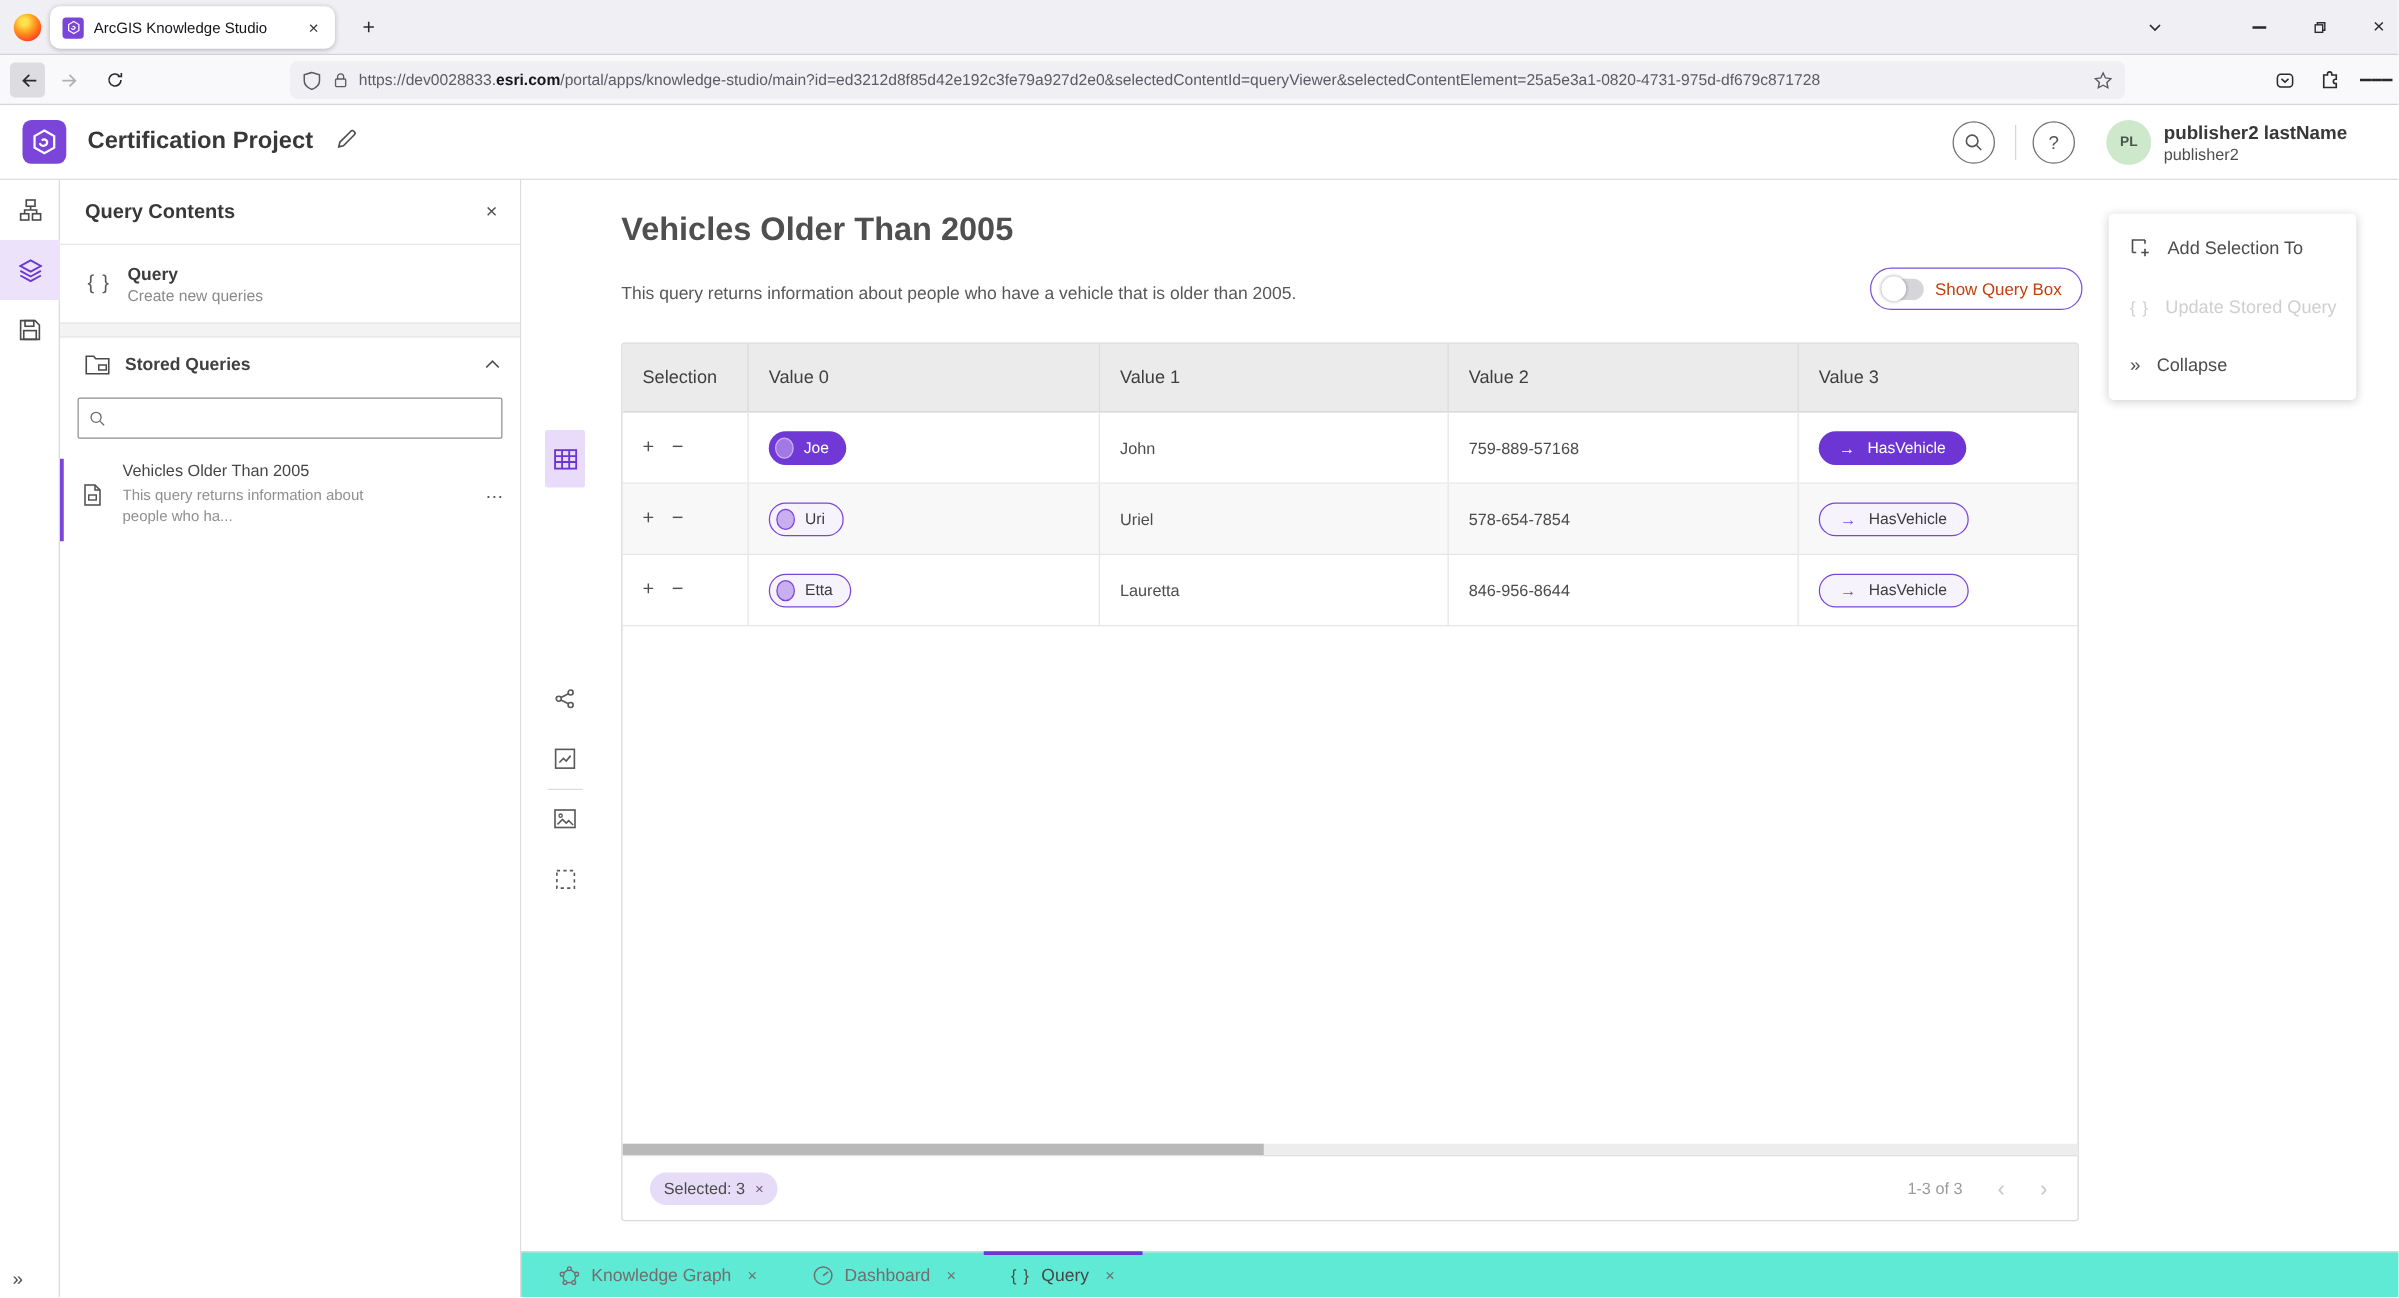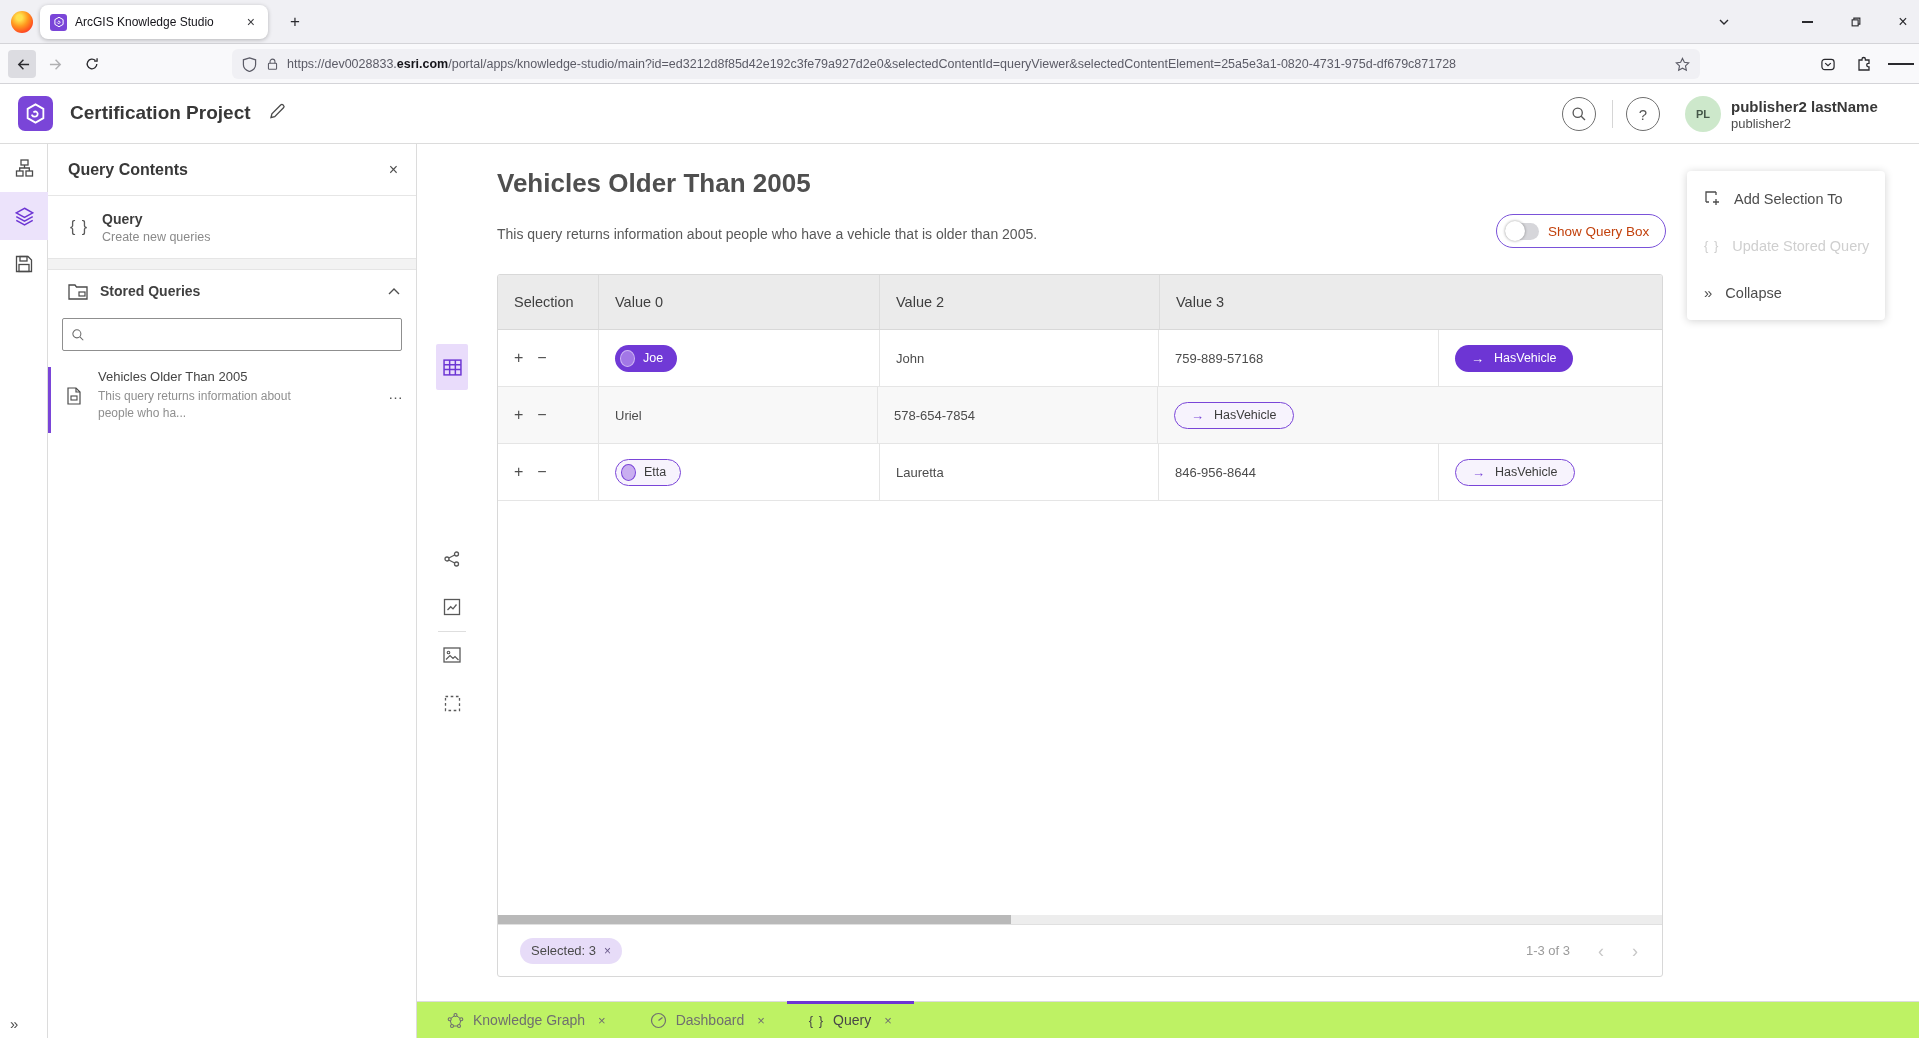--- a/index.html
+++ b/index.html
@@ -126,21 +126,21 @@
 
   
   .ctxmenu { position:absolute; left:1270px; top:27px; width:198px; background:#fff; border-radius:4px;
              box-shadow:0 1px 8px rgba(0,0,0,.18); padding:4px 0; }
   .ctx-item { height:47px; display:flex; align-items:center; gap:13px; padding-left:17px; font-size:14.5px; color:#4c4c4c; }
   .ctx-item.disabled { color:#cfcfcf; }
   .ctx-item .braces-sm { font-size:13px; letter-spacing:1px; }
   .ctx-item .dblchev { font-size:15px; color:#4f4f4f; }
 
   
-  .tabbar { position:absolute; left:417px; bottom:0; width:1502px; height:37px; background:#bef264; border-top:1px solid #dcdcdc;
+  .tabbar { position:absolute; left:417px; bottom:0; width:1502px; height:37px; background:#5eead4; border-top:1px solid #dcdcdc;
             display:flex; align-items:center; padding-left:8px;margin-top:14px; }
   .vtab { position:relative; height:100%; display:flex; align-items:center; gap:9px; padding:0 22px; font-size:14px; color:#6f6f6f; }
   .vtab .vtab-x { font-size:13px; color:#6f6f6f; margin-left:4px; }
   .vtab.active { color:#474747; }
   .vtab .activebar { position:absolute; top:-1px; left:0; right:0; height:3px; background:#6d35d4; }
   .vtab .braces-tab { font-size:13px; letter-spacing:1px; }
 </style>
 </head>
 <body>
 
@@ -376,20 +376,21 @@
       <span class="sqb-track">
           <span class="sqb-knob"></span>
         </span>
       <span class="sqb-label">Show Query Box</span>
     </div>
 
     <div class="tablebox">
       <div class="thead">
         <div class="th c0">Selection</div>
         <div class="th c1">Value 0</div>
+        <div class="th c2">Value 1</div>
         <div class="th c3">Value 2</div>
         <div class="th c4">Value 3</div>
       </div>
 
       <div class="trow">
         <div class="td c0">
             <span class="selops">
               <span>+</span>
               <span>−</span>
             </span>
@@ -408,20 +409,26 @@
               <span>HasVehicle</span>
             </span>
           </div>
       </div>
 
       <div class="trow alt">
         <div class="td c0">
             <span class="selops">
               <span>+</span>
               <span>−</span>
+            </span>
+          </div>
+        <div class="td c1">
+            <span class="pill outline">
+              <span class="dot"></span>
+              <span>Uri</span>
             </span>
           </div>
         <div class="td c2">Uriel</div>
         <div class="td c3">578-654-7854</div>
         <div class="td c4">
             <span class="relpill outline">
               <span class="arr">→</span>
               <span>HasVehicle</span>
             </span>
           </div>

